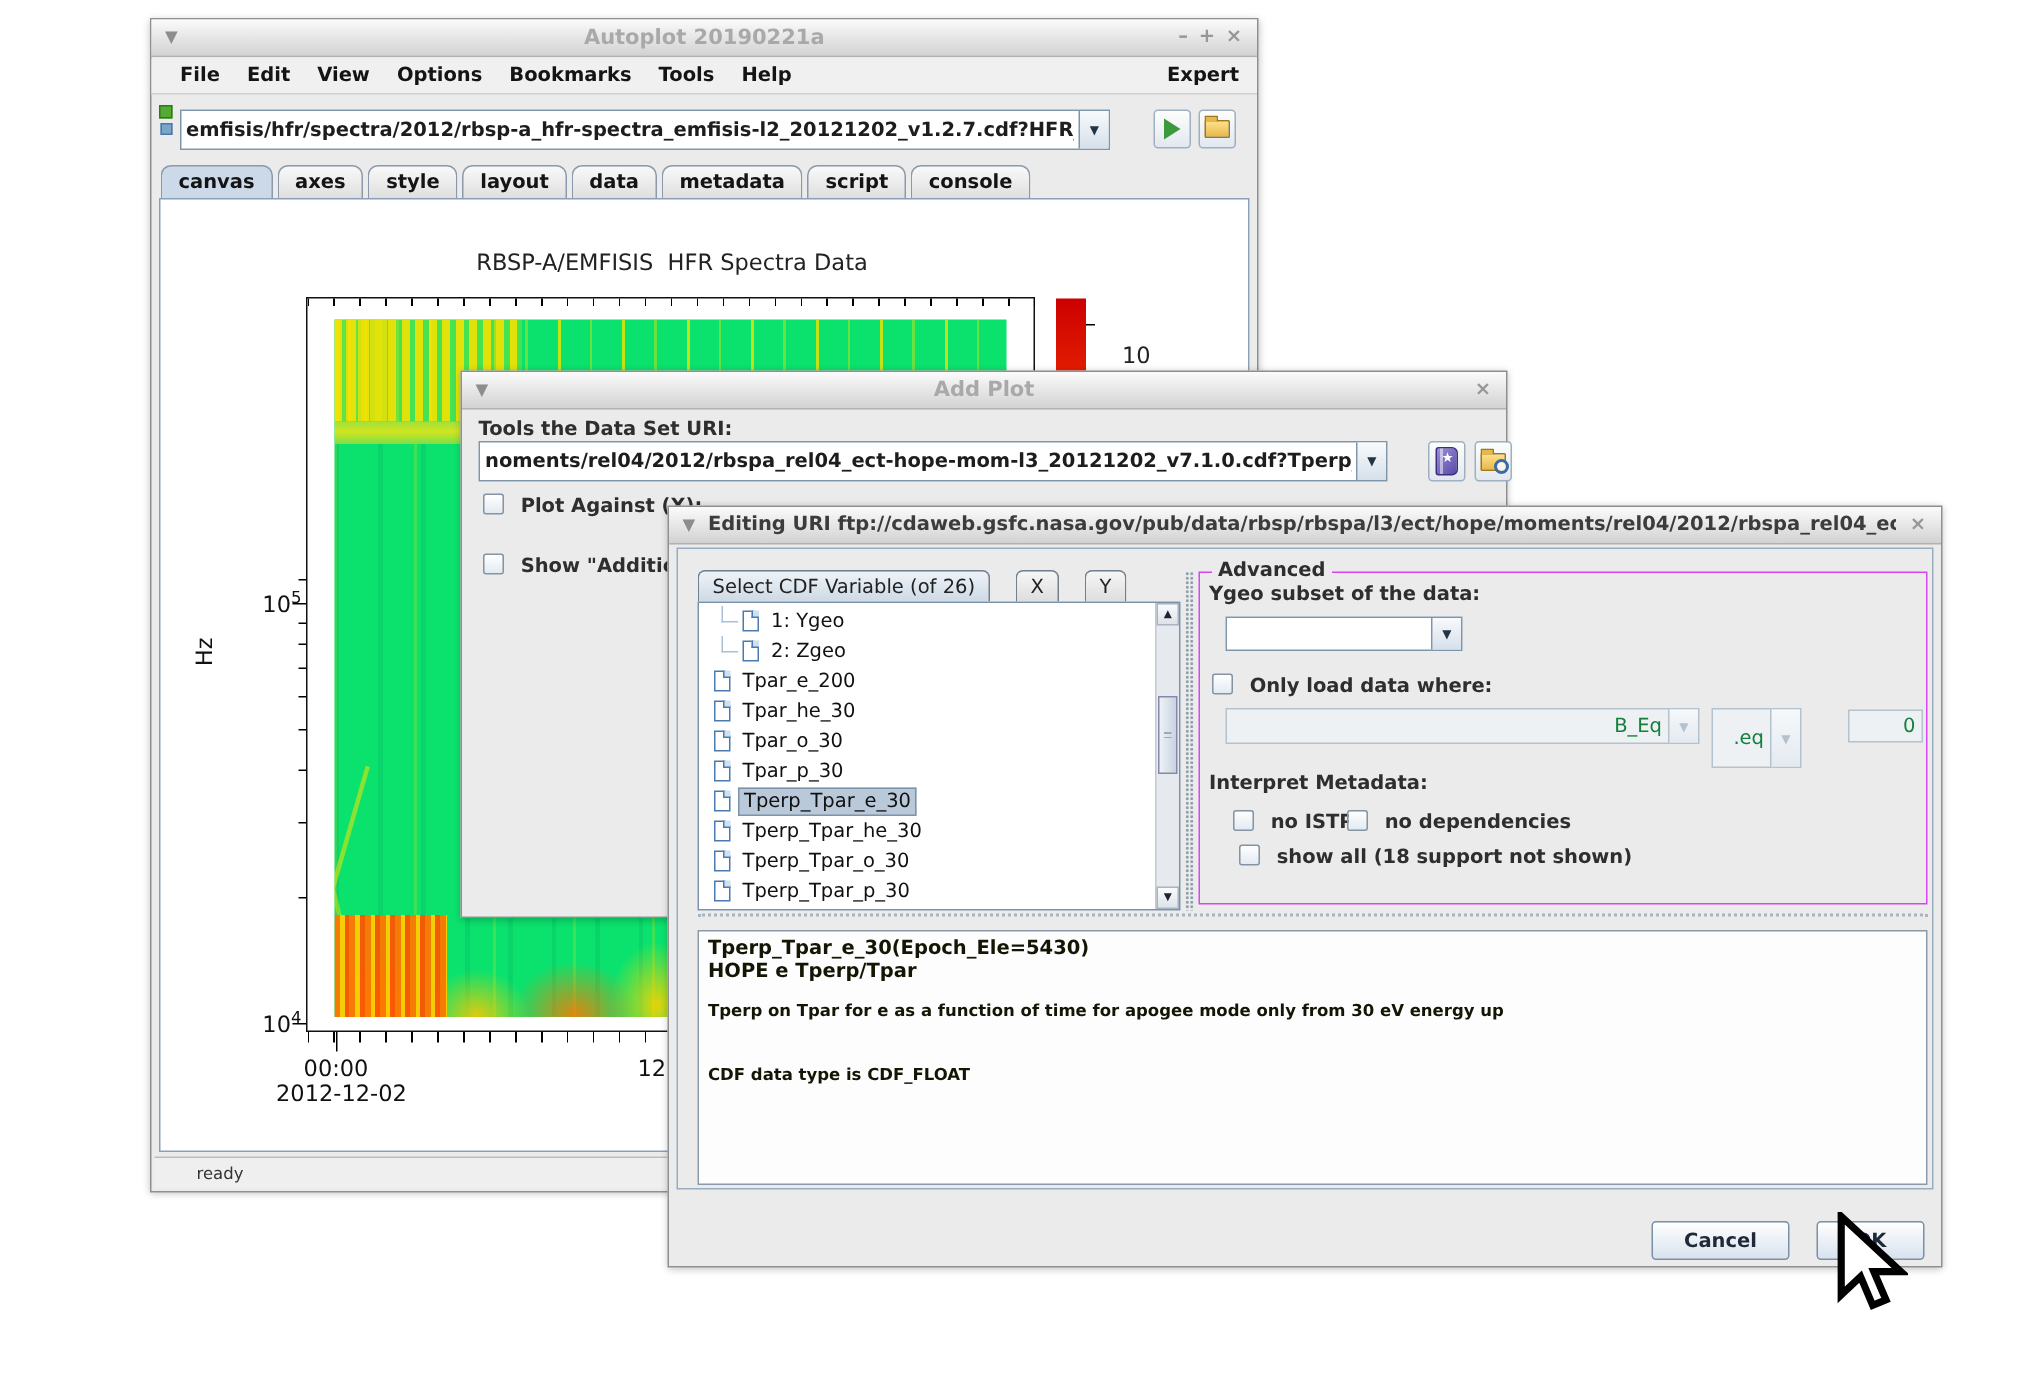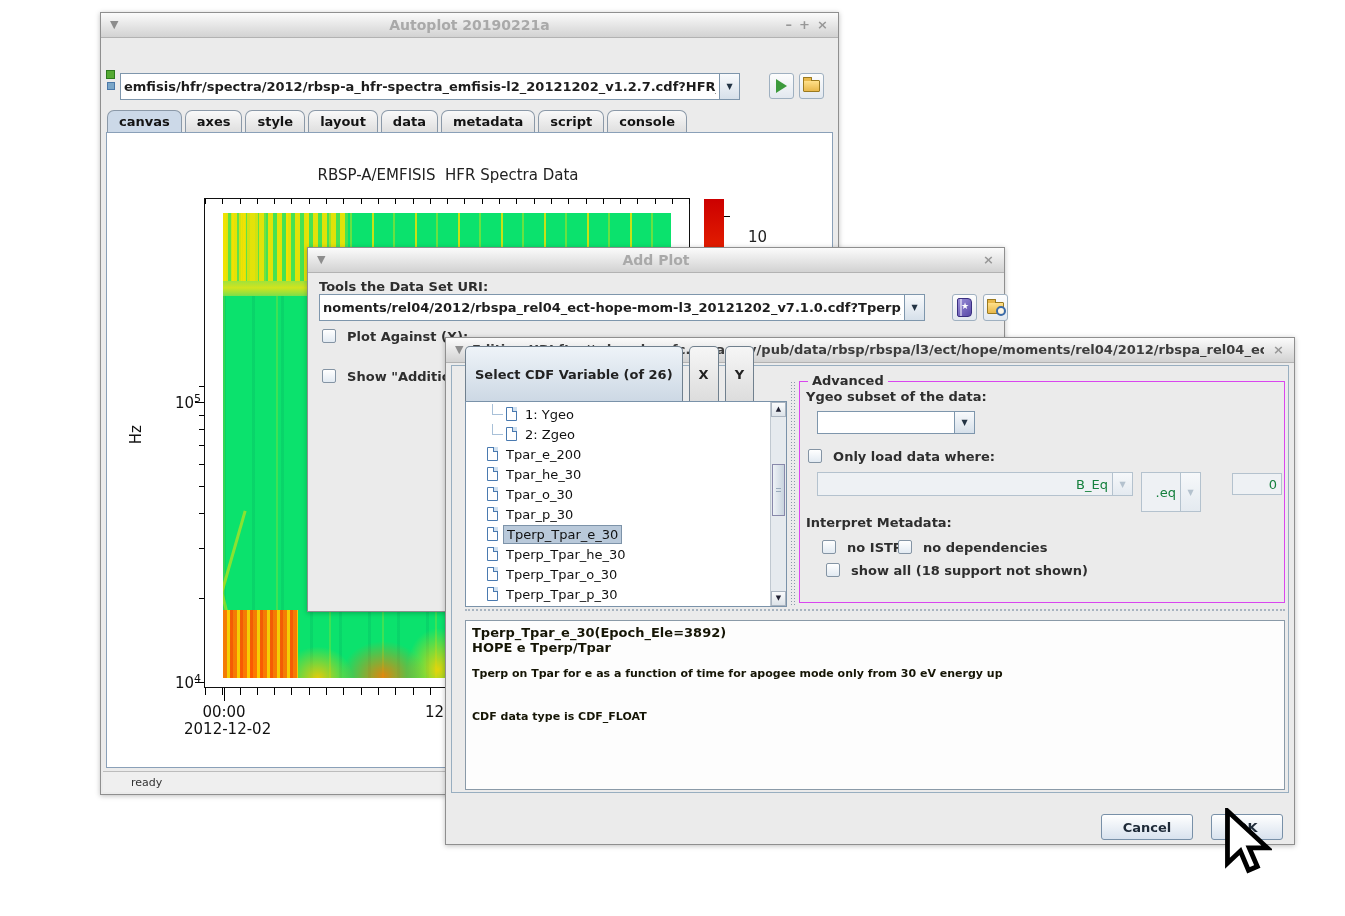--- a/index.html
+++ b/index.html
@@ -111,26 +111,26 @@
   .xtick-strip-top{position:absolute;left:98px;top:66px;width:485px;height:5px;
     background:repeating-linear-gradient(90deg,#000 0 1px,transparent 1px 17.3px);}
   .xtick-major{position:absolute;left:117px;top:555px;width:1px;height:13px;background:#000;}
   .xlab{position:absolute;font-size:15px;color:#111;}
   
   #dlg-addplot{left:307px;top:247px;width:698px;height:365px;z-index:20;}
   #dlg-edit{left:445px;top:337px;width:850px;height:508px;z-index:30;}
   .dlg-inner{position:absolute;left:5px;top:27px;width:838px;height:428px;border:1px solid #98aec0;}
   .etabs{position:absolute;left:13px;top:13px;height:23px;display:flex;align-items:flex-end;}
   .etab{border:1px solid #70808e;border-bottom:none;border-radius:5px 5px 0 0;
-    background:linear-gradient(#f6f6f6,#dcdcdc);padding:20px 9px;margin-right:6px;
-    font-weight:bold;font-size:13px;color:#222;}
+    background:linear-gradient(#f6f6f6,#dcdcdc);padding:3px 9px;margin-right:17px;
+    font-weight:normal;font-size:13px;color:#222;}
   .etab.sel{background:linear-gradient(#eef3f8,#ccd8e4);}
   .tree{position:absolute;left:13px;top:35px;width:322px;height:206px;background:#fff;
     border:1px solid #7a92a9;overflow:hidden;}
-  .trow{position:relative;height:20px;display:flex;align-items:center;padding-left:20px;font-size:13px;color:#111;}
+  .trow{position:relative;height:20px;display:flex;align-items:center;padding-left:9px;font-size:13px;color:#111;}
   .trow .lbl{padding:1px 3px;white-space:nowrap;}
   .trow.sel .lbl{background:var(--selection-blue);border:1px solid #7d93a9;}
   .elbow{width:11px;height:11px;border-left:1px solid #a8c0d8;border-bottom:1px solid #a8c0d8;
     margin:0 3px 9px 5px;flex:none;}
   .fico{position:relative;width:11px;height:14px;background:#fff;border:1px solid #4a7ab0;
     border-radius:0 4px 0 0;margin-right:5px;flex:none;}
   .fico:before{content:"";position:absolute;right:-1px;top:-1px;width:4px;height:4px;
     background:#cfe0f0;border-left:1px solid #4a7ab0;border-bottom:1px solid #4a7ab0;}
   .sb{position:absolute;right:0;top:0;width:16px;bottom:0;background:#e6eaee;border-left:1px solid #c0c8d0;}
   .sb-btn{height:15px;background:linear-gradient(#fafbfc,#dde3e9);border:1px solid #aab4c0;
@@ -160,20 +160,31 @@
 <body>
 
 <div class="win" id="win-main">
   <div class="titlebar">
     <span class="tri">▼</span>
     <span class="ttl">Autoplot 20190221a</span>
     <span class="wbtn" style="right:46px;">–</span>
     <span class="wbtn" style="right:28px;">+</span>
     <span class="wbtn" style="right:10px;">×</span>
   </div>
+  <div class="menubar">
+    <span>File</span>
+    <span>Edit</span>
+    <span>View</span>
+    <span>Options</span>
+    <span>Bookmarks</span>
+    <span>Tools</span>
+    <span>Help</span>
+    <span class="spacer"></span>
+    <span style="padding-right:12px;">Expert</span>
+  </div>
   <div class="toolbar">
     <div class="abs srcico-g"></div>
     <div class="abs srcico-b"></div>
     <div class="field" style="left:19px;top:10px;width:620px;height:27px;">
       <input readonly="" value="emfisis/hfr/spectra/2012/rbsp-a_hfr-spectra_emfisis-l2_20121202_v1.2.7.cdf?HFR_Spectra" style="">
       <span class="arrowbox">▼</span>
     </div>
     <div class="tbtn" style="left:668px;">
       <span class="play"></span>
     </div>
@@ -356,21 +367,21 @@
       <div class="abs" style="left:98px;top:155px;white-space:nowrap;">
         <span class="cb"></span>
         <span class="bold13" style="margin-left:6px;">no dependencies</span>
       </div>
       <div class="abs" style="left:26px;top:178px;white-space:nowrap;">
         <span class="cb"></span>
         <span class="bold13" style="margin-left:6px;">show all (18 support not shown)</span>
       </div>
     </div>
     <div class="desc">
-      <div class="l1">Tperp_Tpar_e_30(Epoch_Ele=3892)</div>
+      <div class="l1">Tperp_Tpar_e_30(Epoch_Ele=5430)</div>
       <div class="l1">HOPE e Tperp/Tpar</div>
       <div class="l3">Tperp on Tpar for e as a function of time for apogee mode only from 30 eV energy up</div>
       <div class="l4">CDF data type is CDF_FLOAT</div>
     </div>
   </div>
   <div class="nbtn" style="left:655px;top:476px;width:92px;height:26px;">Cancel</div>
   <div class="nbtn" style="left:765px;top:476px;width:72px;height:26px;">OK</div>
 </div>
 
 <svg id="cursor" width="50" height="70" viewBox="0 0 13 19">

